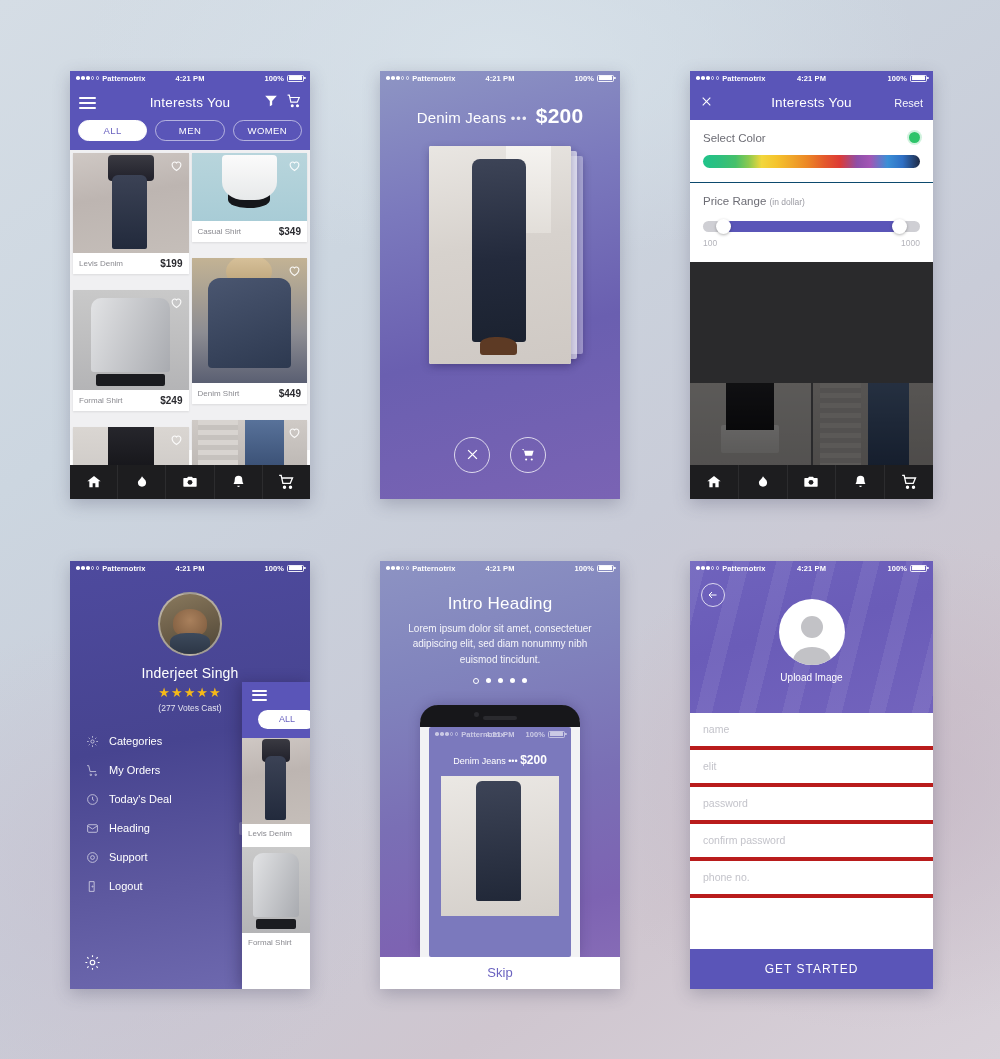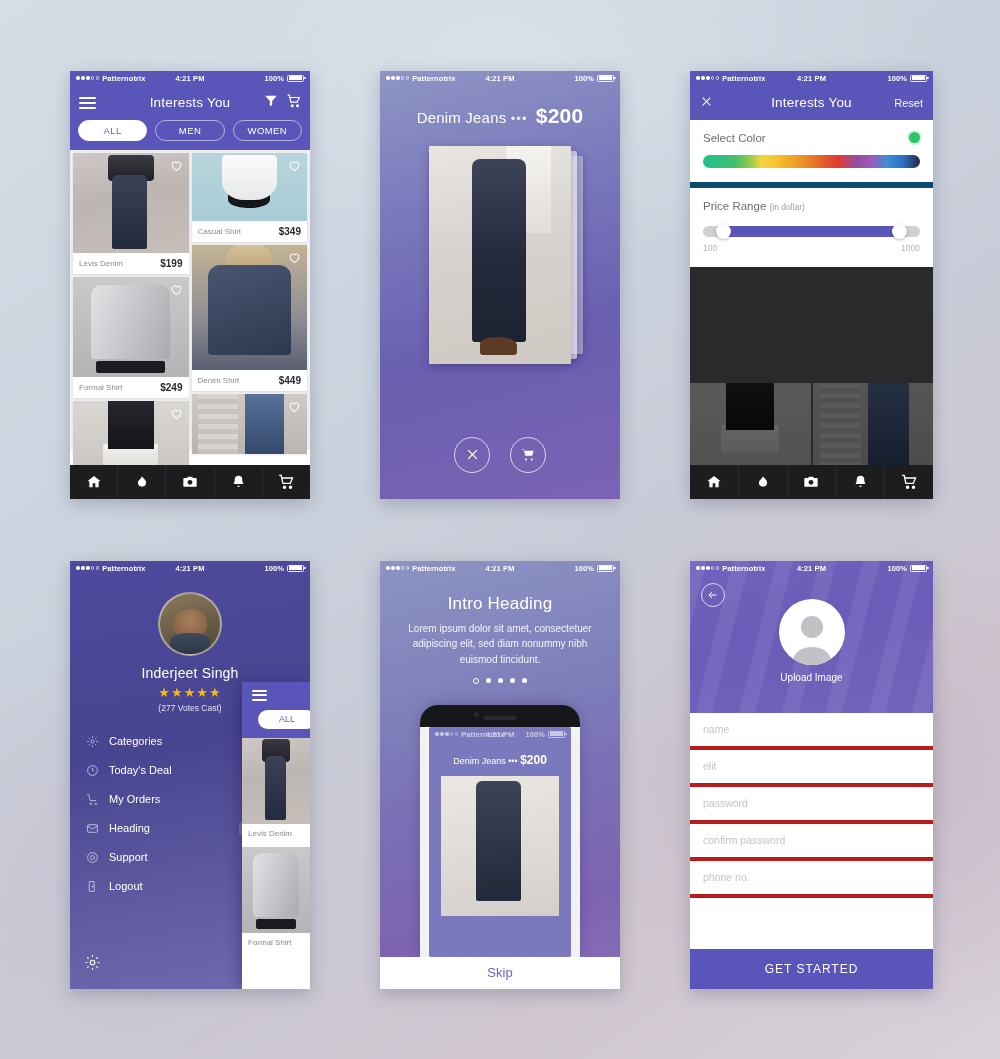--- a/index.html
+++ b/index.html
@@ -60,21 +60,21 @@
   .burger span { display: block; height: 2px; background: #fff; border-radius: 1px; }
   .nav-right { margin-left: auto; display: flex; gap: 9px; align-items: center; position: relative; z-index: 3; }
   .seg-row { background: #5a55b8; display: flex; gap: 8px; padding: 0 8px 9px; }
   .seg {
     flex: 1; height: 21px; border-radius: 11px; border: 1px solid rgba(255,255,255,.55);
     color: #fff; font-size: 9.5px; display: flex; align-items: center; justify-content: center;
     letter-spacing: .4px;
   }
   .seg.active { background: #fff; color: #6b63c0; border-color: #fff; }
   .pgrid { display: flex; gap: 3px; padding: 3px; background: #f0f0f2; height: 300px; }
-  .pcol { flex: 1; display: flex; flex-direction: column; gap: 3px; }
+  .pcol { flex: 1; display: flex; flex-direction: column; gap: 16px; }
   .pcard { background: #fff; position: relative; box-shadow: 0 1px 2px rgba(0,0,0,.09); }
   .pimg { width: 100%; position: relative; overflow: hidden; }
   .heart { position: absolute; top: 5px; right: 5px; width: 15px; height: 15px; z-index: 3; opacity: .92; }
   .pmeta { display: flex; justify-content: space-between; align-items: center; padding: 5px 6px; background: #fff; }
   .pname { font-size: 8px; color: #8a8a90; }
   .pprice { font-size: 10px; color: #2b2b30; font-weight: bold; }
   .tabbar {
     background: #1d1d1f; height: 34px; display: flex; align-items: center;
     position: absolute; bottom: 0; left: 0; right: 0; z-index: 9;
   }
@@ -121,21 +121,21 @@
     width: 36px; height: 36px; border-radius: 50%;
     border: 1.5px solid rgba(255,255,255,.75);
     display: flex; align-items: center; justify-content: center;
   }
 
   
   .p3 { background: #2a2a2c; }
   .p3 .navbar { padding: 0 10px; }
   .reset { margin-left: auto; font-size: 11px; color: #fff; position: relative; z-index: 3; opacity: .95; }
   .filter-panel { background: #fff; }
-  .fsec { padding: 12px 13px 14px; border-bottom: 6px solid #0c4a6e; }
+  .fsec { padding: 12px 13px 14px; border-bottom: 1px solid #0c4a6e; }
   .fsec-head { display: flex; align-items: center; justify-content: space-between; }
   .fsec-title { font-size: 11.5px; color: #6d6d75; }
   .fsec-title small { font-size: 8.5px; color: #9a9aa2; }
   .swatch { width: 11px; height: 11px; border-radius: 50%; background: #2ec46a; box-shadow: 0 0 0 2px rgba(46,196,106,.22); }
   .colorbar { margin-top: 11px; height: 13px; border-radius: 7px;
     background: linear-gradient(90deg,#1fc38a 0%,#2fbf7e 8%,#45c06a 15%,#8ac94f 21%,#f2d73c 27%,#f5c32c 34%,#f0a62a 41%,#ec8726 48%,#e4592c 56%,#dd3b36 63%,#8e4fa8 71%,#a256b5 77%,#3b8fd6 85%,#2f6fc4 92%,#1f2a44 100%); }
   .sizes { display: flex; justify-content: space-between; margin-top: 12px; }
   .size {
     width: 30px; height: 30px; border-radius: 50%; border: 1px solid #e0e0e4;
     display: flex; align-items: center; justify-content: center; font-size: 10px; color: #b6b6bd;
@@ -541,32 +541,32 @@
     <div class="menu">
       <div class="mitem">
         <svg width="13" height="13" viewBox="0 0 24 24" fill="none" stroke="#fff" stroke-width="1.5" opacity=".75">
             <circle cx="12" cy="12" r="3"></circle>
             <path d="M12 2v3M12 19v3M2 12h3M19 12h3M5 5l2 2M17 17l2 2M19 5l-2 2M7 17l-2 2"></path>
           </svg>
         <span>Categories</span>
       </div>
       <div class="mitem">
         <svg width="13" height="13" viewBox="0 0 24 24" fill="none" stroke="#fff" stroke-width="1.5" opacity=".75">
-            <circle cx="12" cy="12" r="9"></circle>
-            <path d="M12 7v5l3 2"></path>
-          </svg>
-        <span>Today's Deal</span>
-      </div>
-      <div class="mitem">
-        <svg width="13" height="13" viewBox="0 0 24 24" fill="none" stroke="#fff" stroke-width="1.5" opacity=".75">
             <path d="M2 3h3l2.6 11h11"></path>
             <circle cx="9" cy="20" r="1.4"></circle>
             <circle cx="18" cy="20" r="1.4"></circle>
           </svg>
         <span>My Orders</span>
+      </div>
+      <div class="mitem">
+        <svg width="13" height="13" viewBox="0 0 24 24" fill="none" stroke="#fff" stroke-width="1.5" opacity=".75">
+            <circle cx="12" cy="12" r="9"></circle>
+            <path d="M12 7v5l3 2"></path>
+          </svg>
+        <span>Today's Deal</span>
       </div>
       <div class="mitem">
         <svg width="13" height="13" viewBox="0 0 24 24" fill="none" stroke="#fff" stroke-width="1.5" opacity=".75">
             <rect x="3" y="5" width="18" height="14" rx="2"></rect>
             <path d="M3 7l9 6 9-6"></path>
           </svg>
         <span>Heading</span>
         <span class="mbadge">6</span>
       </div>
       <div class="mitem">

